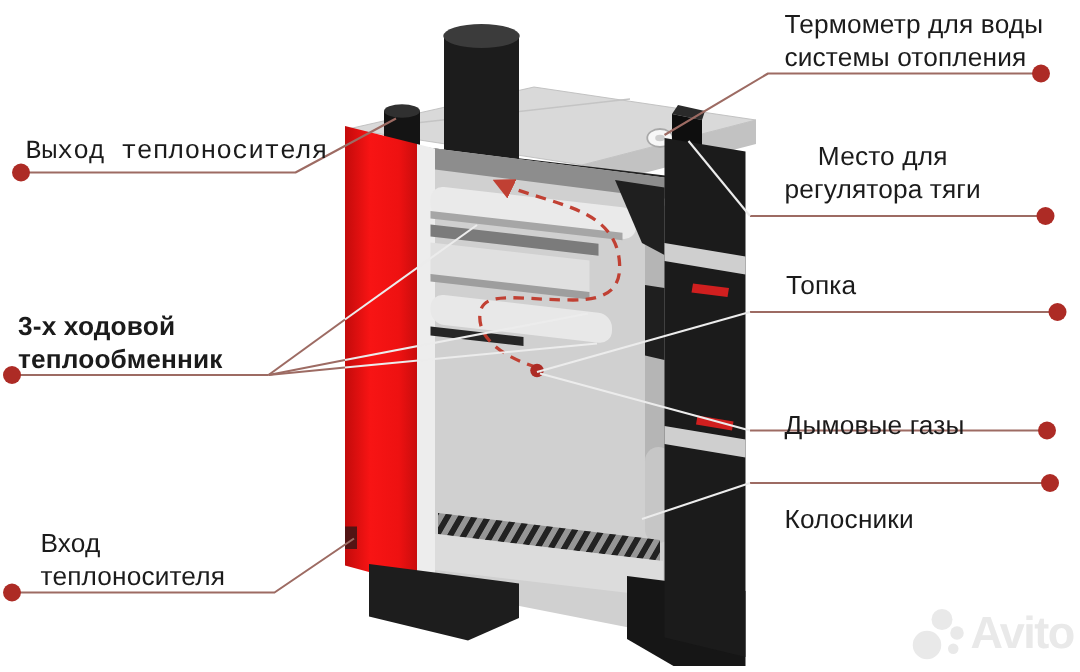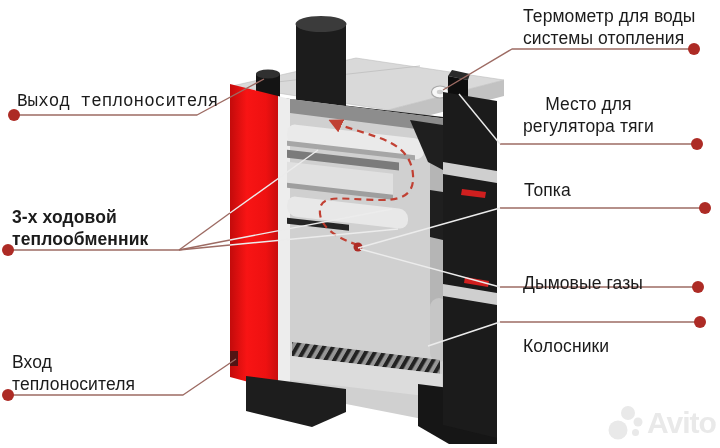--- a/index.html
+++ b/index.html
@@ -13,21 +13,21 @@
     font-size:17.5px;line-height:22px;color:#1b1b1b;
     white-space:pre-line;letter-spacing:0.1px;
   }
   #lbl-outlet{left:17px;top:90px;font-family:Liberation Mono, monospace;}
   #lbl-therm{left:523px;top:5px;}
   #lbl-reg{left:523px;top:93px;text-align:center;}
   #lbl-hx{left:12px;top:206px;font-weight:bold;}
   #lbl-topka{left:524px;top:179px;}
   #lbl-flue{left:523px;top:256px;margin-top:16px;}
   #lbl-grate{left:523px;top:299px;margin-top:36px;}
-  #lbl-inlet{left:12px;top:351px;}
+  #lbl-inlet{left:27px;top:351px;}
   .watermark{
     position:absolute;left:606px;top:403px;display:flex;align-items:center;
     color:#e9e9e9;user-select:none;
   }
   .watermark .wm-text{
     font-size:30px;font-weight:bold;letter-spacing:-1px;margin-left:1px;
     font-family:"Liberation Sans",sans-serif;
   }
 </style>
 </head>

